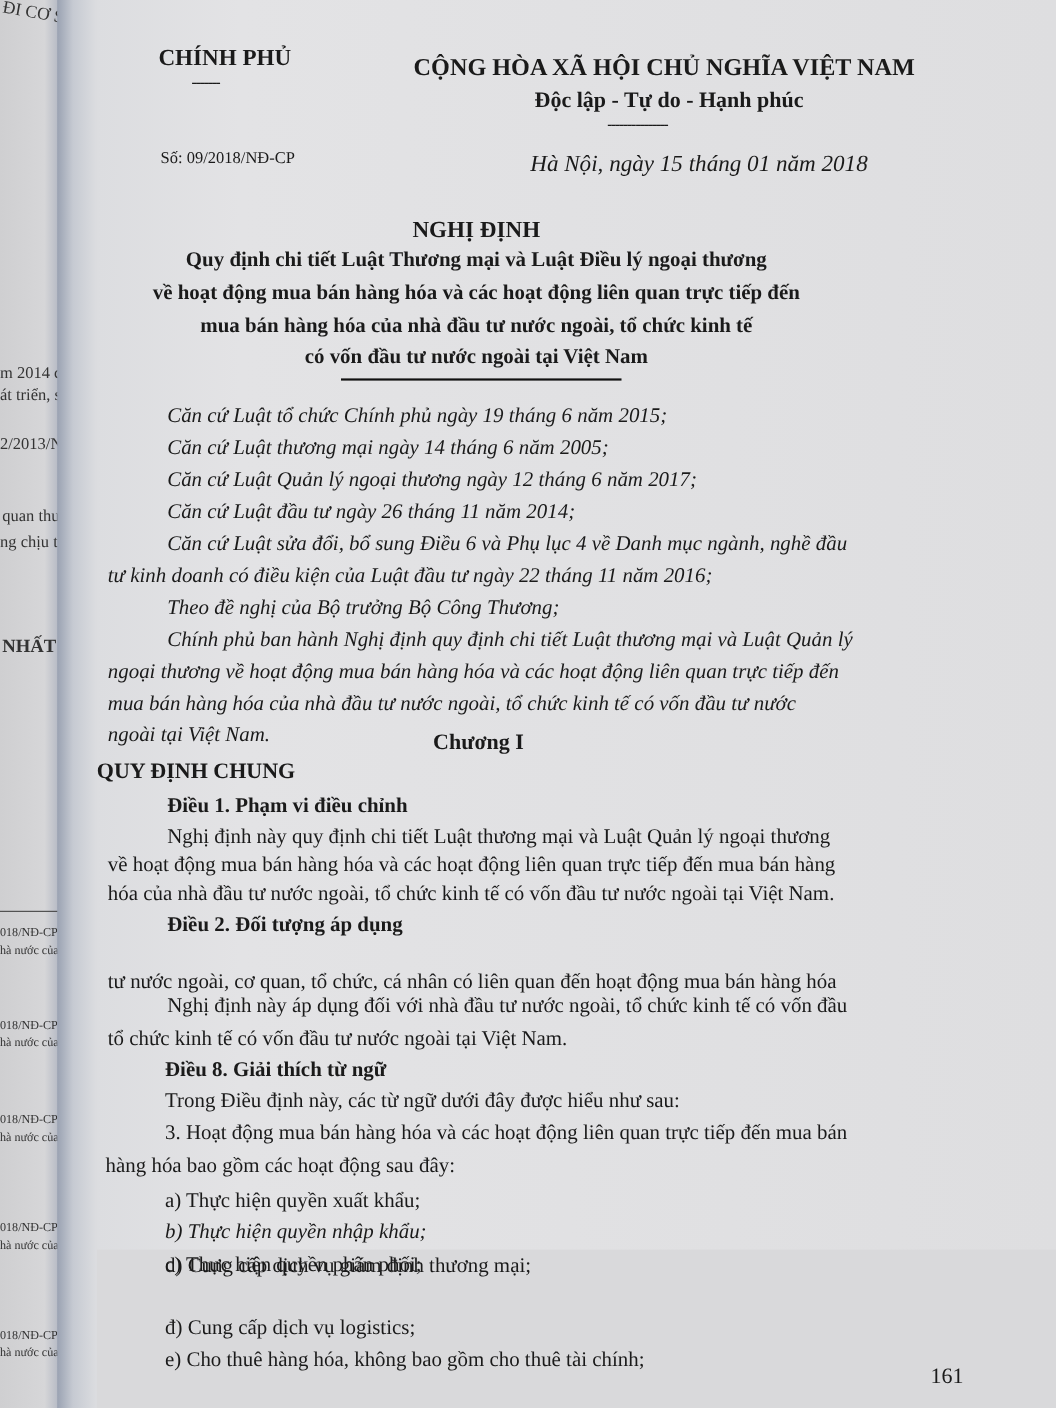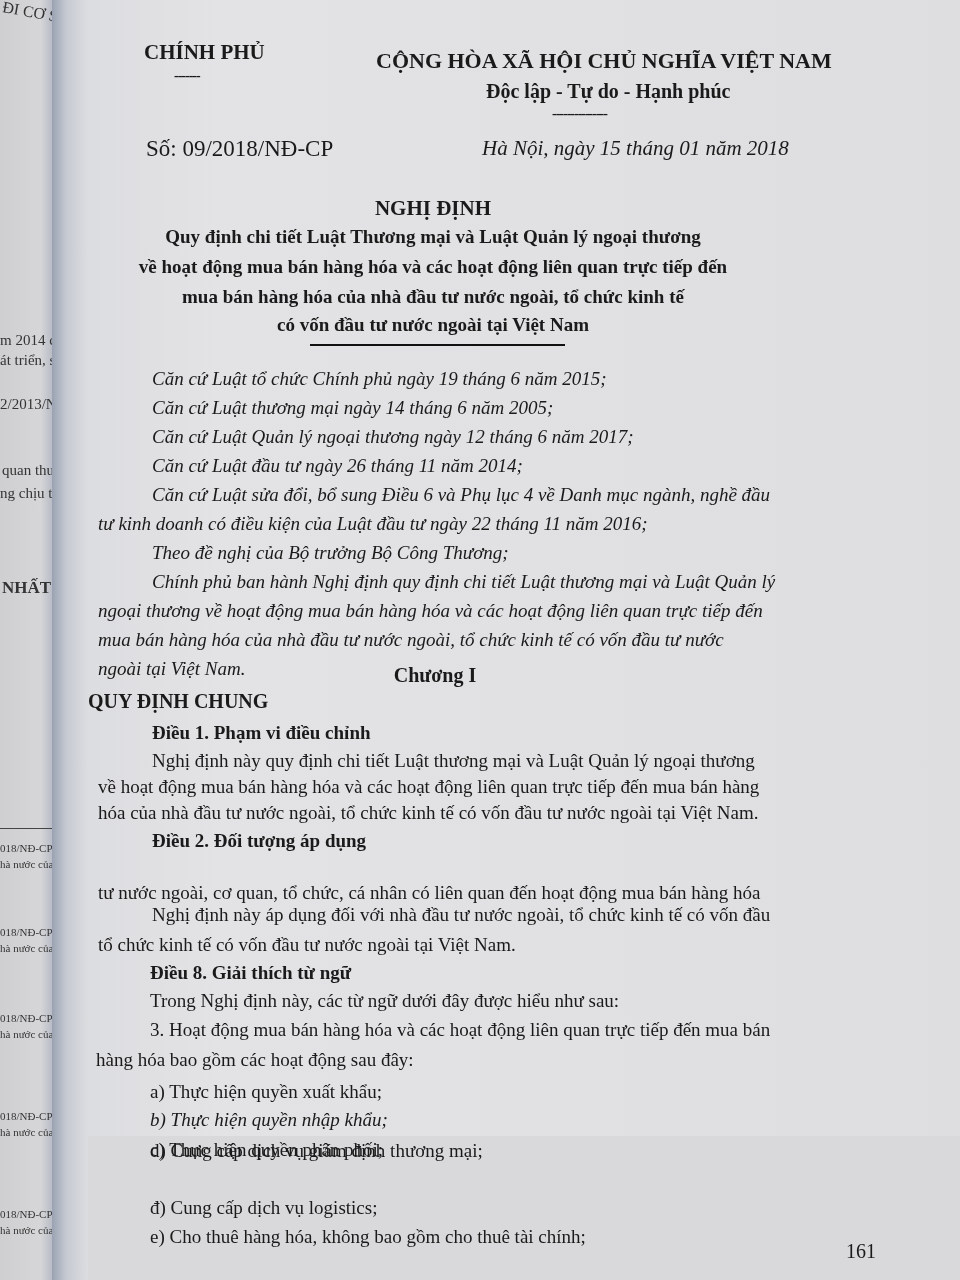--- a/index.html
+++ b/index.html
@@ -61,25 +61,25 @@
 </div>
 <div class="gutter"></div>
 
 <div class="page">
 
   <div class="abs bold h-gov" style="left:56px;top:40px;">CHÍNH PHỦ</div>
   <div class="abs sep" style="left:86px;top:68px;">-------</div>
   <div class="abs bold" style="left:288px;top:48px;font-size:22px;">CỘNG HÒA XÃ HỘI CHỦ NGHĨA VIỆT NAM</div>
   <div class="abs bold" style="left:398px;top:80px;font-size:20px;">Độc lập - Tự do - Hạnh phúc</div>
   <div class="abs sep" style="left:464px;top:106px;">---------------</div>
-  <div class="abs" style="left:58px;top:136px;font-size:23px;">Số: 09/2018/NĐ-CP</div>
+  <div class="abs" style="left:58px;top:136px;font-size:15px;">Số: 09/2018/NĐ-CP</div>
   <div class="abs ital" style="left:394px;top:136px;font-size:21px;">Hà Nội, ngày 15 tháng 01 năm 2018</div>
 
   <div class="abs bold" style="left:0;width:690px;text-align:center;top:196px;font-size:21px;">NGHỊ ĐỊNH</div>
-  <div class="abs title-line" style="left:0;width:690px;top:226px;">Quy định chi tiết Luật Thương mại và Luật Quản lý ngoại thương</div>
+  <div class="abs title-line" style="left:0;width:690px;top:226px;">Quy định chi tiết Luật Thương mại và Luật Điều lý ngoại thương</div>
   <div class="abs title-line" style="left:0;width:690px;top:256px;">về hoạt động mua bán hàng hóa và các hoạt động liên quan trực tiếp đến</div>
   <div class="abs title-line" style="left:0;width:690px;top:286px;">mua bán hàng hóa của nhà đầu tư nước ngoài, tổ chức kinh tế</div>
   <div class="abs title-line" style="left:0;width:690px;top:314px;">có vốn đầu tư nước ngoài tại Việt Nam</div>
   <div class="underline-bar" style="left:222px;width:255px;top:344px;"></div>
 
   <div class="abs ital body-line" style="left:64px;top:368px;">Căn cứ Luật tổ chức Chính phủ ngày 19 tháng 6 năm 2015;</div>
   <div class="abs ital body-line" style="left:64px;top:397px;">Căn cứ Luật thương mại ngày 14 tháng 6 năm 2005;</div>
   <div class="abs ital body-line" style="left:64px;top:426px;">Căn cứ Luật Quản lý ngoại thương ngày 12 tháng 6 năm 2017;</div>
   <div class="abs ital body-line" style="left:64px;top:455px;">Căn cứ Luật đầu tư ngày 26 tháng 11 năm 2014;</div>
   <div class="abs ital body-line" style="left:64px;top:484px;">Căn cứ Luật sửa đổi, bổ sung Điều 6 và Phụ lục 4 về Danh mục ngành, nghề đầu</div>
@@ -97,21 +97,21 @@
   <div class="abs body-line" style="left:64px;top:750px;">Nghị định này quy định chi tiết Luật thương mại và Luật Quản lý ngoại thương</div>
   <div class="abs body-line" style="left:10px;top:776px;">về hoạt động mua bán hàng hóa và các hoạt động liên quan trực tiếp đến mua bán hàng</div>
   <div class="abs body-line" style="left:10px;top:802px;">hóa của nhà đầu tư nước ngoài, tổ chức kinh tế có vốn đầu tư nước ngoài tại Việt Nam.</div>
 
   <div class="abs bold body-line" style="left:64px;top:830px;text-align:right;">Điều 2. Đối tượng áp dụng</div>
   <div class="abs body-line" style="left:64px;top:856px;margin-top:48px;">Nghị định này áp dụng đối với nhà đầu tư nước ngoài, tổ chức kinh tế có vốn đầu</div>
   <div class="abs body-line" style="left:10px;top:882px;">tư nước ngoài, cơ quan, tổ chức, cá nhân có liên quan đến hoạt động mua bán hàng hóa</div>
   <div class="abs body-line" style="left:10px;top:934px;">tổ chức kinh tế có vốn đầu tư nước ngoài tại Việt Nam.</div>
 
   <div class="abs bold body-line" style="left:62px;top:962px;">Điều 8. Giải thích từ ngữ</div>
-  <div class="abs body-line" style="left:62px;top:990px;">Trong Nghị định này, các từ ngữ dưới đây được hiểu như sau:</div>
+  <div class="abs body-line" style="left:62px;top:990px;">Trong Điều định này, các từ ngữ dưới đây được hiểu như sau:</div>
   <div class="abs body-line" style="left:62px;top:1019px;">3. Hoạt động mua bán hàng hóa và các hoạt động liên quan trực tiếp đến mua bán</div>
   <div class="abs body-line" style="left:8px;top:1049px;">hàng hóa bao gồm các hoạt động sau đây:</div>
   <div class="abs body-line" style="left:62px;top:1081px;">a) Thực hiện quyền xuất khẩu;</div>
   <div class="abs body-line" style="left:62px;top:1109px;font-style:italic;">b) Thực hiện quyền nhập khẩu;</div>
   <div class="abs body-line" style="left:62px;top:1139px;">c) Thực hiện quyền phân phối;</div>
   <div class="abs body-line" style="left:62px;top:1140px;">d) Cung cấp dịch vụ giám định thương mại;</div>
   <div class="abs body-line" style="left:62px;top:1197px;">đ) Cung cấp dịch vụ logistics;</div>
   <div class="abs body-line" style="left:62px;top:1226px;">e) Cho thuê hàng hóa, không bao gồm cho thuê tài chính;</div>
 
   <div class="abs" style="left:758px;top:1240px;font-size:20px;">161</div>

